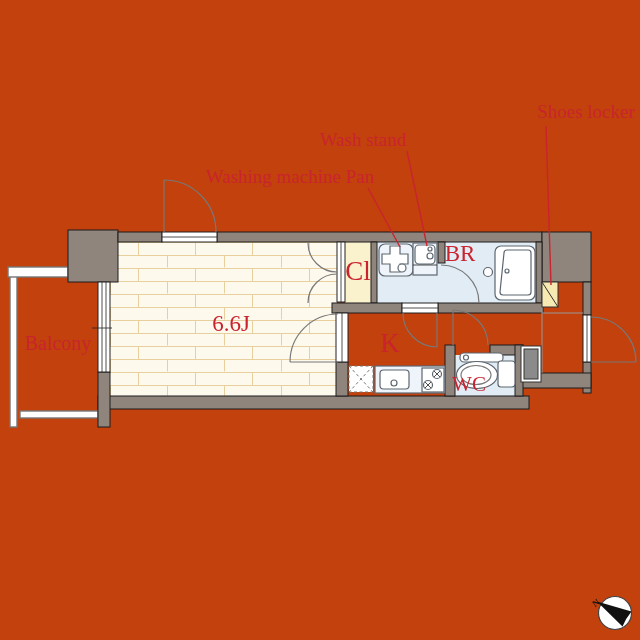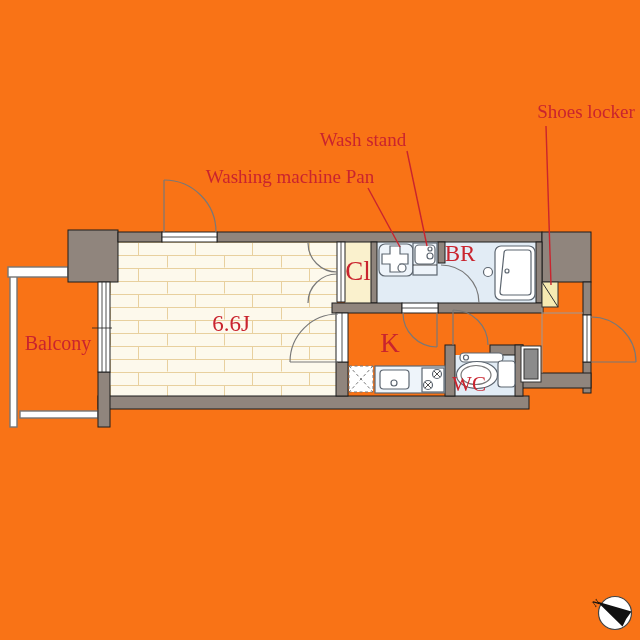--- a/index.html
+++ b/index.html
@@ -1,16 +1,16 @@
 <!DOCTYPE html>
 <html><head>
 <meta charset="utf-8">
 <style>
   html,body{margin:0;padding:0;background:#ffffff;}
-  .canvas{position:relative;width:640px;height:640px;background:#f97316;overflow:hidden;}
+  .canvas{position:relative;width:640px;height:640px;background:#c2410c;overflow:hidden;}
   svg{display:block;}
   text{font-family:"Liberation Serif","DejaVu Serif",serif;}
   .room-label{fill:#c9242e;}
   .ann-label{fill:#c9242e;}
   .wall{fill:#90857d;stroke:#1c1c1c;stroke-width:1;}
   .rail{fill:#ffffff;stroke:#767676;stroke-width:1.4;}
   .thresh{fill:#ffffff;stroke:#222;stroke-width:1;}
   .thin{stroke:#222;stroke-width:0.8;fill:none;}
   .arc{stroke:#787878;stroke-width:1.2;fill:none;}
   .fix{stroke:#5d6670;stroke-width:1.2;fill:#ffffff;}

